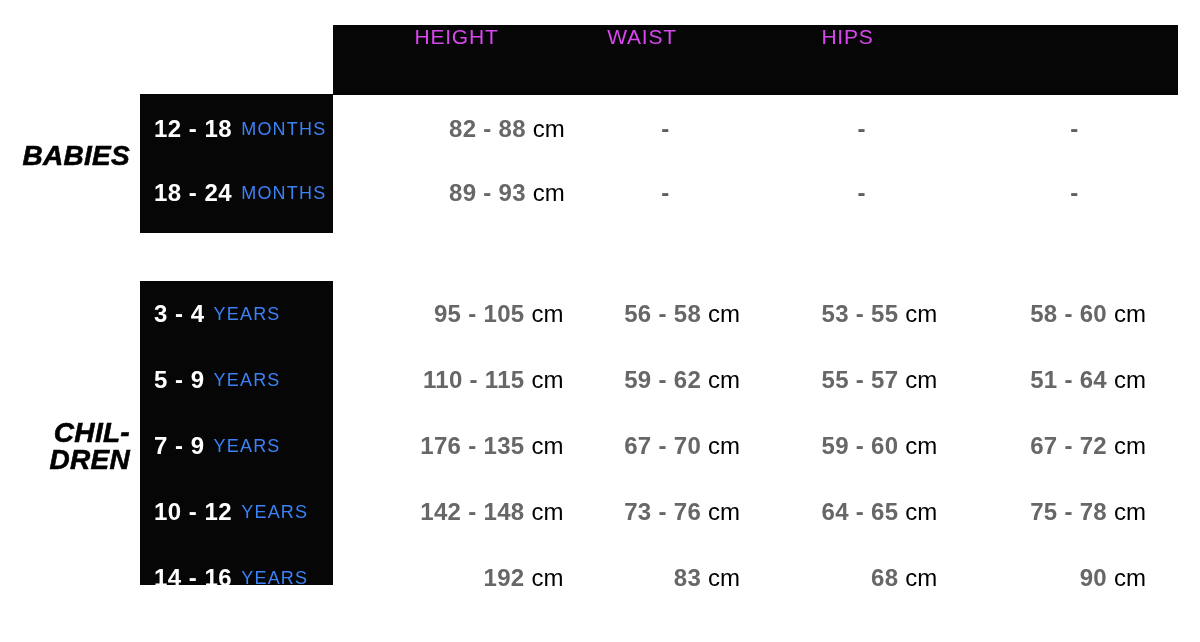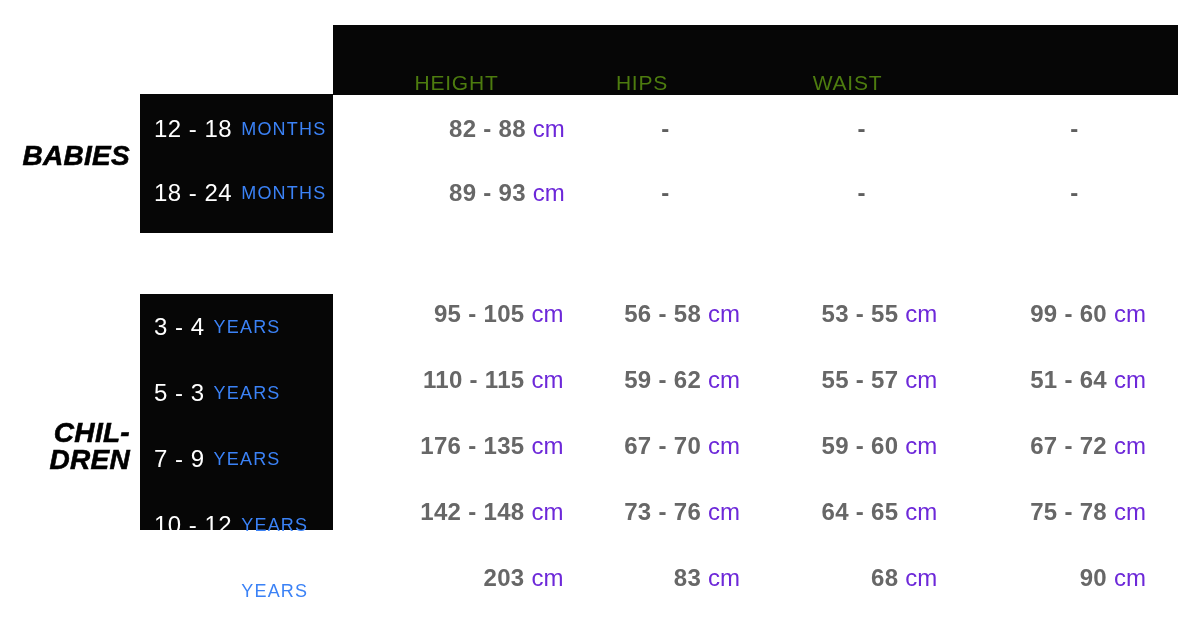--- a/index.html
+++ b/index.html
@@ -7,22 +7,22 @@
   .canvas{
     position:relative; width:1200px; height:642px; background:#ffffff;
     font-family:"Liberation Sans","DejaVu Sans",sans-serif; overflow:hidden;
   }
   
   .header-bar{
     position:absolute; left:333px; top:25px; width:845px; height:70px;
     background:#060606; display:flex;
   }
   .header-cell{
-    display:flex; align-items:flex-end; justify-content:center;
-    color:#4d7c0f; font-size:21px; font-weight:400; letter-spacing:0.8px;
+    display:flex; align-items:flex-start; justify-content:center;
+    color:#d946ef; font-size:21px; font-weight:400; letter-spacing:0.8px;
   }
   .header-cell:nth-child(1){ width:227px; }
   .header-cell:nth-child(2){ width:200px; }
   .header-cell:nth-child(3){ width:205px; }
   .header-cell:nth-child(4){ width:213px; }
   .header-cell:nth-child(1) span{ position:relative; left:10px;  }
   .header-cell:nth-child(2) span{ position:relative; left:-18px; }
   .header-cell:nth-child(3) span{ position:relative; left:-15px; }
   .header-cell:nth-child(4) span{ position:relative; left:-2px;  }
 
@@ -36,67 +36,67 @@
   }
   .category--babies{ top:94px; height:139px; }
   .category--babies .cat-line{ position:relative; top:-8px; }
   .category--children{ top:281px; height:330px; }
 
   
   .label-box{
     position:absolute; left:140px; width:193px; background:#060606;
   }
   .label-box--babies{ top:94px; height:139px; padding-top:3px; }
-  .label-box--children{ top:281px; height:236px;margin-top:13px; }
+  .label-box--children{ top:281px; height:304px; }
   .label-row{ display:flex; align-items:center; padding-left:14px; }
   .label-box--babies .label-row{ height:64px; }
   .label-box--children .label-row{ height:66px; }
-  .range{ color:#ffffff; font-weight:normal; font-size:24px; letter-spacing:0.5px; white-space:nowrap; }
+  .range{ color:#ffffff; font-weight:bold; font-size:24px; letter-spacing:0.5px; white-space:nowrap; }
   .range-unit{ color:#3b82f6; font-weight:400; font-size:18px; letter-spacing:1.2px; margin-left:9px; white-space:nowrap; }
 
   
   .data-rows{ position:absolute; left:333px; width:845px; }
   .data-rows--babies{ top:97px; }
   .data-rows--children{ top:281px; }
   .data-row{ display:flex;padding-left:37px; }
   .data-rows--babies .data-row{ height:64px; }
   .data-rows--children .data-row{ height:66px; }
   .cell{
     display:flex; align-items:center; justify-content:flex-end;
     color:#676767; font-size:24px; white-space:nowrap;
   }
   .data-row .cell:nth-child(1){ width:227px; padding-right:23px; }
   .data-row .cell:nth-child(2){ width:200px; padding-right:38px; }
   .data-row .cell:nth-child(3){ width:205px; padding-right:37px; }
   .data-row .cell:nth-child(4){ width:213px; padding-right:32px; }
   .cell .num{ font-weight:bold; letter-spacing:0.3px; }
-  .cell .unit{ font-weight:400; color:#6d28d9; margin-left:7px; }
+  .cell .unit{ font-weight:400; color:#000000; margin-left:7px; }
   .cell--dash{ justify-content:center; }
   .data-row .cell--dash:nth-child(2){ padding-right:0; }
   .data-row .cell--dash:nth-child(3){ padding-right:0; }
   .data-row .cell--dash:nth-child(4){ padding-right:0; }
   .cell--dash .num{ position:relative; font-weight:bold; color:#5f5f5f; }
   .data-row .cell--dash:nth-child(2) .num{ left:-18px; }
   .data-row .cell--dash:nth-child(3) .num{ left:-15px; }
   .data-row .cell--dash:nth-child(4) .num{ left:-2px; }
 </style>
 </head>
 <body>
 
 <div class="canvas">
 
   <div class="header-bar">
     <div class="header-cell">
         <span>HEIGHT</span>
       </div>
     <div class="header-cell">
-        <span>HIPS</span>
+        <span>WAIST</span>
       </div>
     <div class="header-cell">
-        <span>WAIST</span>
+        <span>HIPS</span>
       </div>
   </div>
 
   <div class="category category--babies">
     <span class="cat-line">BABIES</span>
   </div>
   <div class="category category--children">
     <span class="cat-line">CHIL-</span>
     <span class="cat-line">DREN</span>
   </div>
@@ -111,21 +111,21 @@
       <span class="range-unit">MONTHS</span>
     </div>
   </div>
 
   <div class="label-box label-box--children">
     <div class="label-row">
       <span class="range">3 - 4</span>
       <span class="range-unit">YEARS</span>
     </div>
     <div class="label-row">
-      <span class="range">5 - 3</span>
+      <span class="range">5 - 9</span>
       <span class="range-unit">YEARS</span>
     </div>
     <div class="label-row">
       <span class="range">7 - 9</span>
       <span class="range-unit">YEARS</span>
     </div>
     <div class="label-row">
       <span class="range">10 - 12</span>
       <span class="range-unit">YEARS</span>
     </div>
@@ -176,21 +176,21 @@
         </div>
       <div class="cell">
           <span class="num">56 - 58</span>
           <span class="unit">cm</span>
         </div>
       <div class="cell">
           <span class="num">53 - 55</span>
           <span class="unit">cm</span>
         </div>
       <div class="cell">
-          <span class="num">99 - 60</span>
+          <span class="num">58 - 60</span>
           <span class="unit">cm</span>
         </div>
     </div>
     <div class="data-row">
       <div class="cell">
           <span class="num">110 - 115</span>
           <span class="unit">cm</span>
         </div>
       <div class="cell">
           <span class="num">59 - 62</span>
@@ -236,21 +236,21 @@
           <span class="num">64 - 65</span>
           <span class="unit">cm</span>
         </div>
       <div class="cell">
           <span class="num">75 - 78</span>
           <span class="unit">cm</span>
         </div>
     </div>
     <div class="data-row">
       <div class="cell">
-          <span class="num">203</span>
+          <span class="num">192</span>
           <span class="unit">cm</span>
         </div>
       <div class="cell">
           <span class="num">83</span>
           <span class="unit">cm</span>
         </div>
       <div class="cell">
           <span class="num">68</span>
           <span class="unit">cm</span>
         </div>

